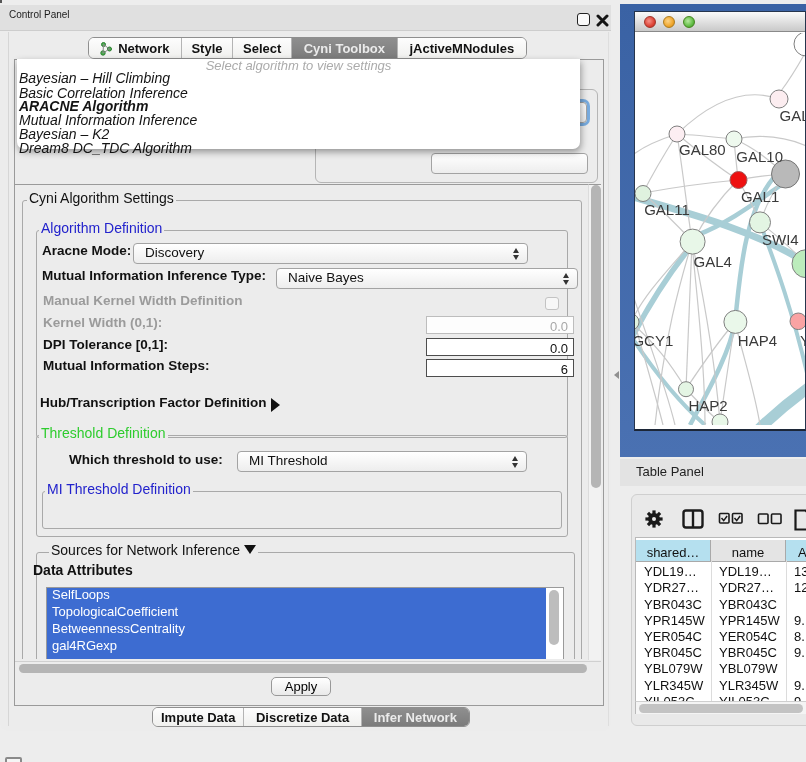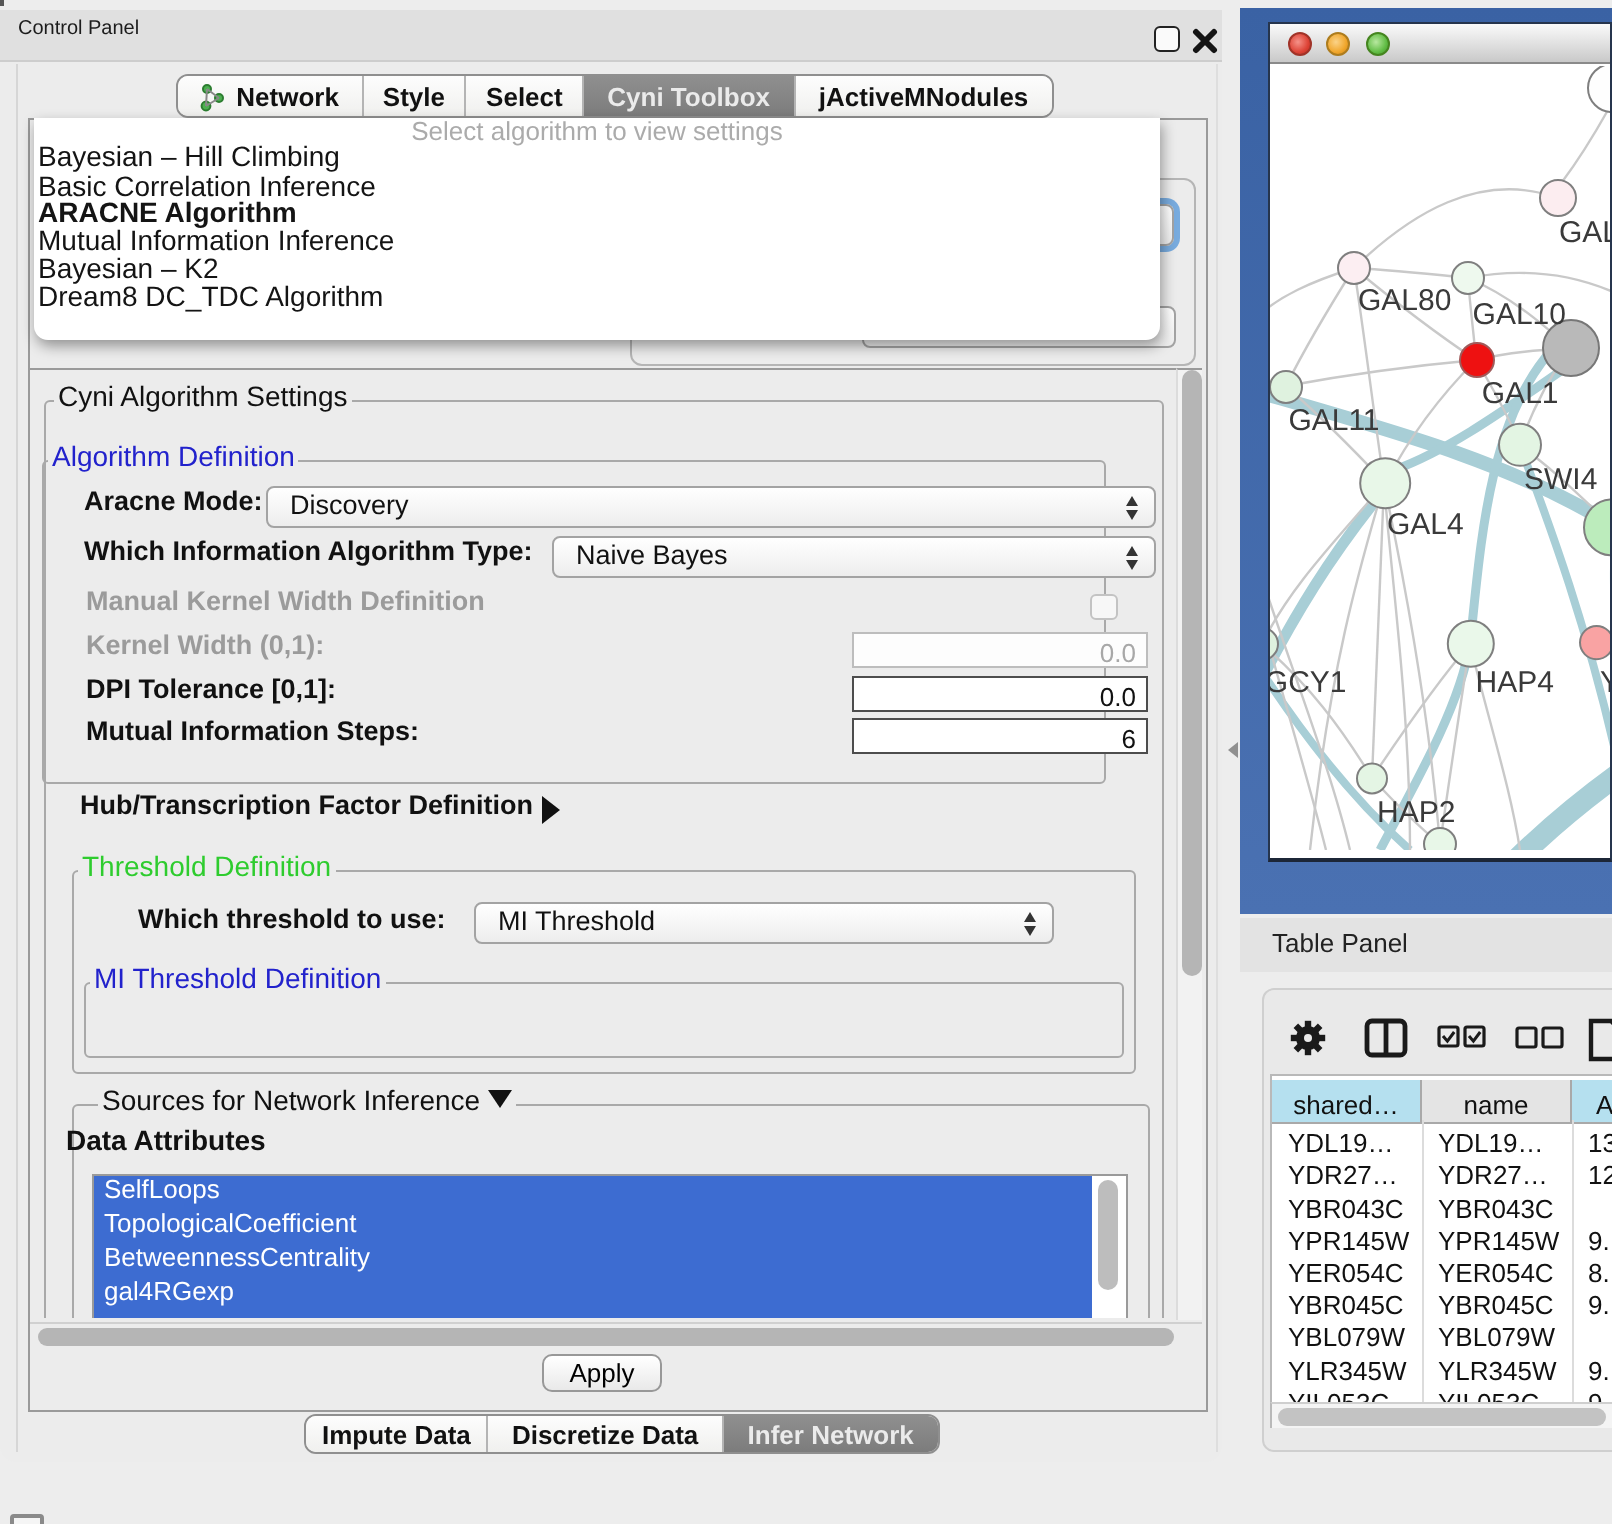--- a/index.html
+++ b/index.html
@@ -35,21 +35,21 @@
 .combo .ar { position:absolute; right:7px; top:3px; width:7px; height:14px; }
 .combo .ar:before { content:""; position:absolute; left:0; top:1px; border-left:3.5px solid transparent; border-right:3.5px solid transparent; border-bottom:5px solid #333; }
 .combo .ar:after { content:""; position:absolute; left:0; bottom:1px; border-left:3.5px solid transparent; border-right:3.5px solid transparent; border-top:5px solid #333; }
 
 .tf { position:absolute; background:#fff; font-size:13px; color:#111; text-align:right; padding:2px 5px 0 0; }
 
 
 .sbthumb { position:absolute; background:#b5b5b5; border-radius:5px; }
 
 
-#popup { left:17px; top:59px; width:563px; height:111px; background:#fff; border-radius:0 0 7px 7px; box-shadow:1px 3px 7px rgba(0,0,0,0.38); z-index:50; }
+#popup { left:17px; top:59px; width:563px; height:90px; background:#fff; border-radius:0 0 7px 7px; box-shadow:1px 3px 7px rgba(0,0,0,0.38); z-index:50;font-style:italic; }
 #popup div { position:absolute; left:2px; font-size:14px; color:#141414; white-space:nowrap; }
 #popup .ttl { left:0; width:563px; text-align:center; color:#ababab; }
 
 
 #desk { left:620px; top:4px; width:186px; height:453px; background:linear-gradient(#3a62a4,#4a71b2); }
 #netwin { position:absolute; left:14px; top:7px; width:172px; height:420px; border:1px solid #26354d; border-bottom:2px solid #1c2637; background:#fff; }
 #nettitle { position:absolute; left:0; top:0; width:100%; height:20px; background:linear-gradient(#fafafa,#c9c9c9); border-bottom:1px solid #8a8a8a; }
 .tl { position:absolute; top:4px; width:12px; height:12px; border-radius:50%; }
 
 
@@ -93,29 +93,29 @@
     <div class="abs" style="left:300px; top:42px; width:152px; height:23px;"></div>
     <div class="combo" style="left:416px; top:42px; width:156px; box-shadow:0 0 0 3px rgba(100,160,220,0.85);"></div>
     <div class="combo" style="left:416px; top:93px; width:157px;"></div>
 
     <div class="abs" id="vp" style="left:0px; top:124px; width:573px; height:475px; border-top:1px solid #9a9a9a; overflow:hidden;">
 
       <div class="fs" style="left:7px; top:15px; width:560px; height:600px;">
           <span style="color:#111; left:4px;">Cyni Algorithm Settings</span>
         </div>
 
-      <div class="fs" style="left:6px; top:45px; width:532px; height:162px;padding-left:36px;">
+      <div class="fs" style="left:21px; top:45px; width:532px; height:208px;padding-left:36px;">
           <span style="color:#2222cc;">Algorithm Definition</span>
         </div>
       <div class="abs b13" style="left:27px; top:58px;">Aracne Mode:</div>
-      <div class="combo" style="left:118px; top:58px; width:445px;">
+      <div class="combo" style="left:118px; top:58px; width:395px;">
           <span class="cv">Discovery</span>
           <span class="ar"></span>
         </div>
-      <div class="abs b13" style="left:27px; top:83px;">Which Information Algorithm Type:</div>
+      <div class="abs b13" style="left:27px; top:83px;">Mutual Information Inference Type:</div>
       <div class="combo" style="left:261px; top:83px; width:302px;">
           <span class="cv">Naive Bayes</span>
           <span class="ar"></span>
         </div>
       <div class="abs g13" style="left:28px; top:108px;">Manual Kernel Width Definition</div>
       <div class="abs" style="left:530px; top:112px; width:14px; height:13px; border:1px solid #c3c3c3; border-radius:3px; background:#f7f7f7;"></div>
       <div class="abs g13" style="left:28px; top:130px;">Kernel Width (0,1):</div>
       <div class="tf" style="left:411px; top:131px; width:148px; height:18px; border:1px solid #bdbdbd; background:#fdfdfd; color:#a8a8a8;">0.0</div>
       <div class="abs b13" style="left:28px; top:152px;">DPI Tolerance [0,1]:</div>
       <div class="tf" style="left:411px; top:153px; width:148px; height:18px; border:1px solid #4d4d4d;">0.0</div>

